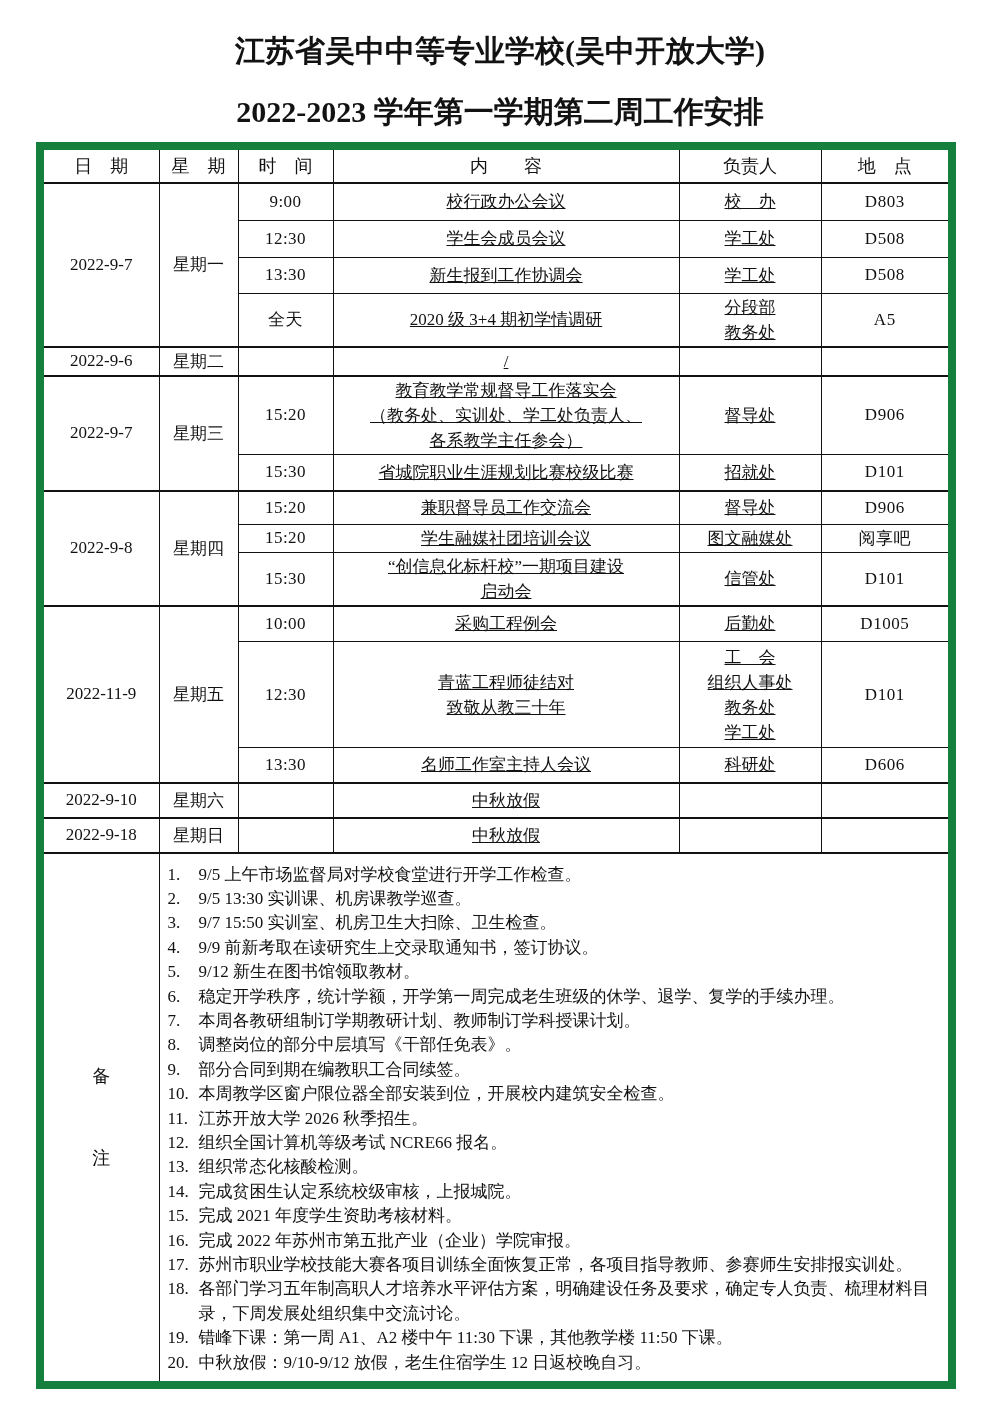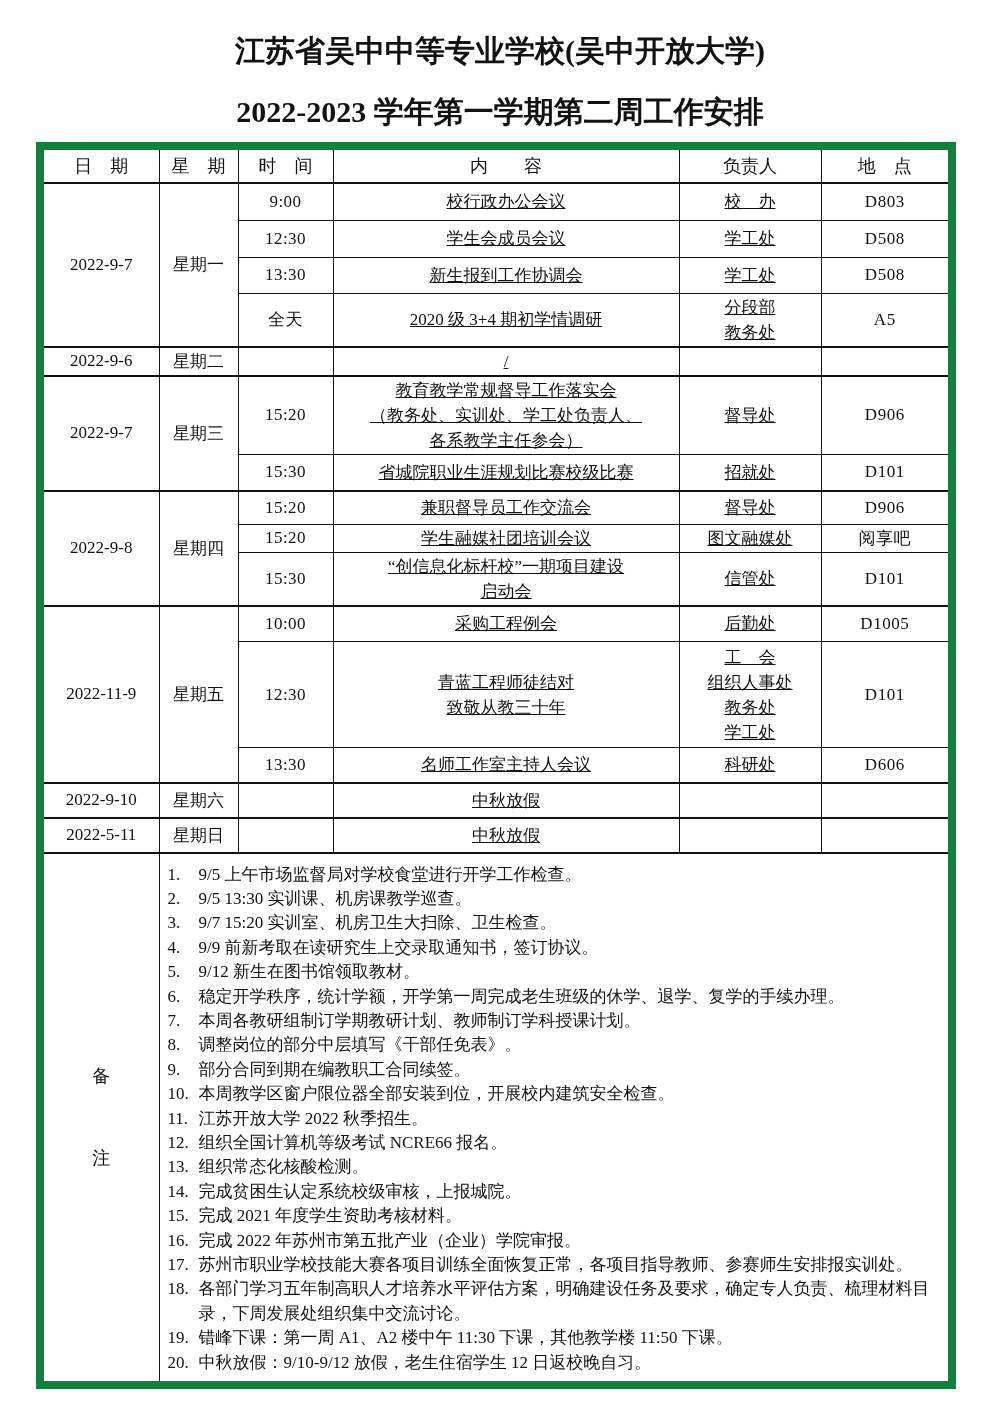--- a/index.html
+++ b/index.html
@@ -200,21 +200,21 @@
       <tr class="group-start h35">
         <td class="cell-date">2022-9-10</td>
         <td class="cell-weekday">星期六</td>
         <td class="cell-time"></td>
         <td class="cell-content">中秋放假</td>
         <td class="cell-owner"></td>
         <td class="cell-place"></td>
       </tr>
 
       <tr class="group-start h35">
-        <td class="cell-date">2022-5-11</td>
+        <td class="cell-date">2022-9-18</td>
         <td class="cell-weekday">星期日</td>
         <td class="cell-time"></td>
         <td class="cell-content">中秋放假</td>
         <td class="cell-owner"></td>
         <td class="cell-place"></td>
       </tr>
 
       <tr class="group-start notes-tr">
         <td class="notes-label">
           <div class="notes-label-stack">
@@ -226,21 +226,21 @@
           <div class="note-item">
               <span class="note-num">1.</span>
               <span class="note-text">9/5 上午市场监督局对学校食堂进行开学工作检查。</span>
             </div>
           <div class="note-item">
               <span class="note-num">2.</span>
               <span class="note-text">9/5 13:30 实训课、机房课教学巡查。</span>
             </div>
           <div class="note-item">
               <span class="note-num">3.</span>
-              <span class="note-text">9/7 15:20 实训室、机房卫生大扫除、卫生检查。</span>
+              <span class="note-text">9/7 15:50 实训室、机房卫生大扫除、卫生检查。</span>
             </div>
           <div class="note-item">
               <span class="note-num">4.</span>
               <span class="note-text">9/9 前新考取在读研究生上交录取通知书，签订协议。</span>
             </div>
           <div class="note-item">
               <span class="note-num">5.</span>
               <span class="note-text">9/12 新生在图书馆领取教材。</span>
             </div>
           <div class="note-item">
@@ -258,21 +258,21 @@
           <div class="note-item">
               <span class="note-num">9.</span>
               <span class="note-text">部分合同到期在编教职工合同续签。</span>
             </div>
           <div class="note-item">
               <span class="note-num">10.</span>
               <span class="note-text">本周教学区窗户限位器全部安装到位，开展校内建筑安全检查。</span>
             </div>
           <div class="note-item">
               <span class="note-num">11.</span>
-              <span class="note-text">江苏开放大学 2022 秋季招生。</span>
+              <span class="note-text">江苏开放大学 2026 秋季招生。</span>
             </div>
           <div class="note-item">
               <span class="note-num">12.</span>
               <span class="note-text">组织全国计算机等级考试 NCRE66 报名。</span>
             </div>
           <div class="note-item">
               <span class="note-num">13.</span>
               <span class="note-text">组织常态化核酸检测。</span>
             </div>
           <div class="note-item">

